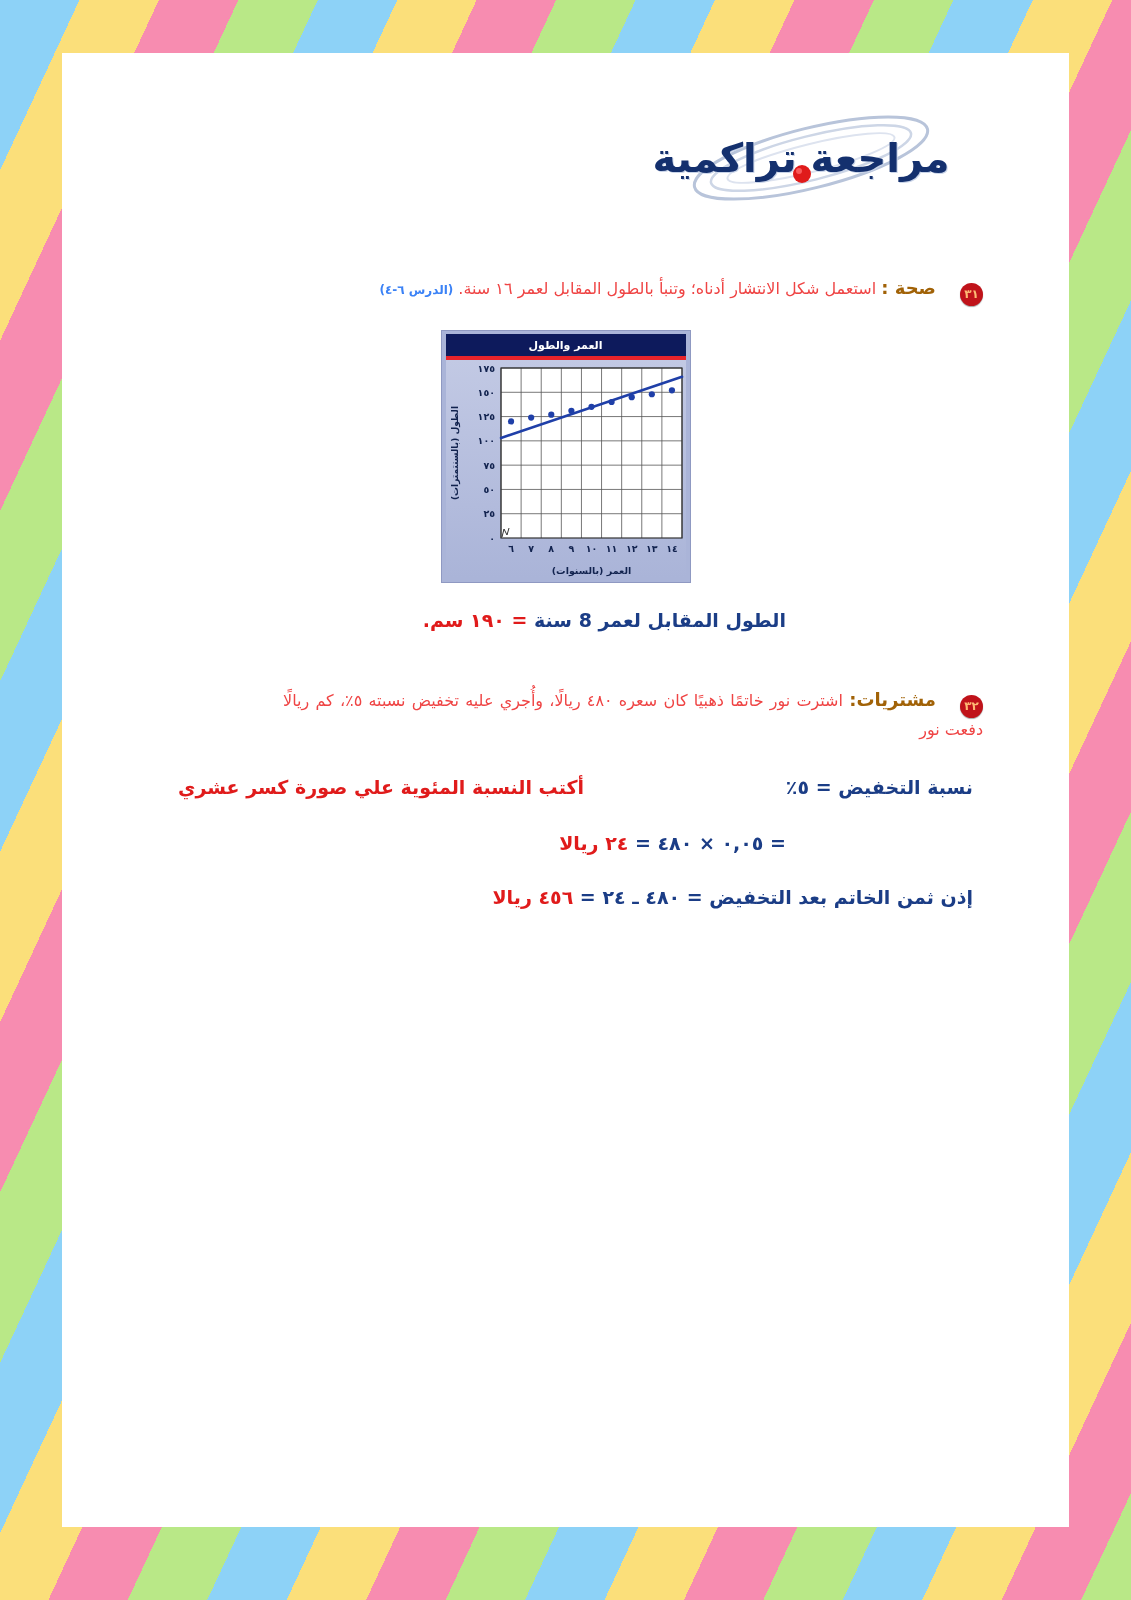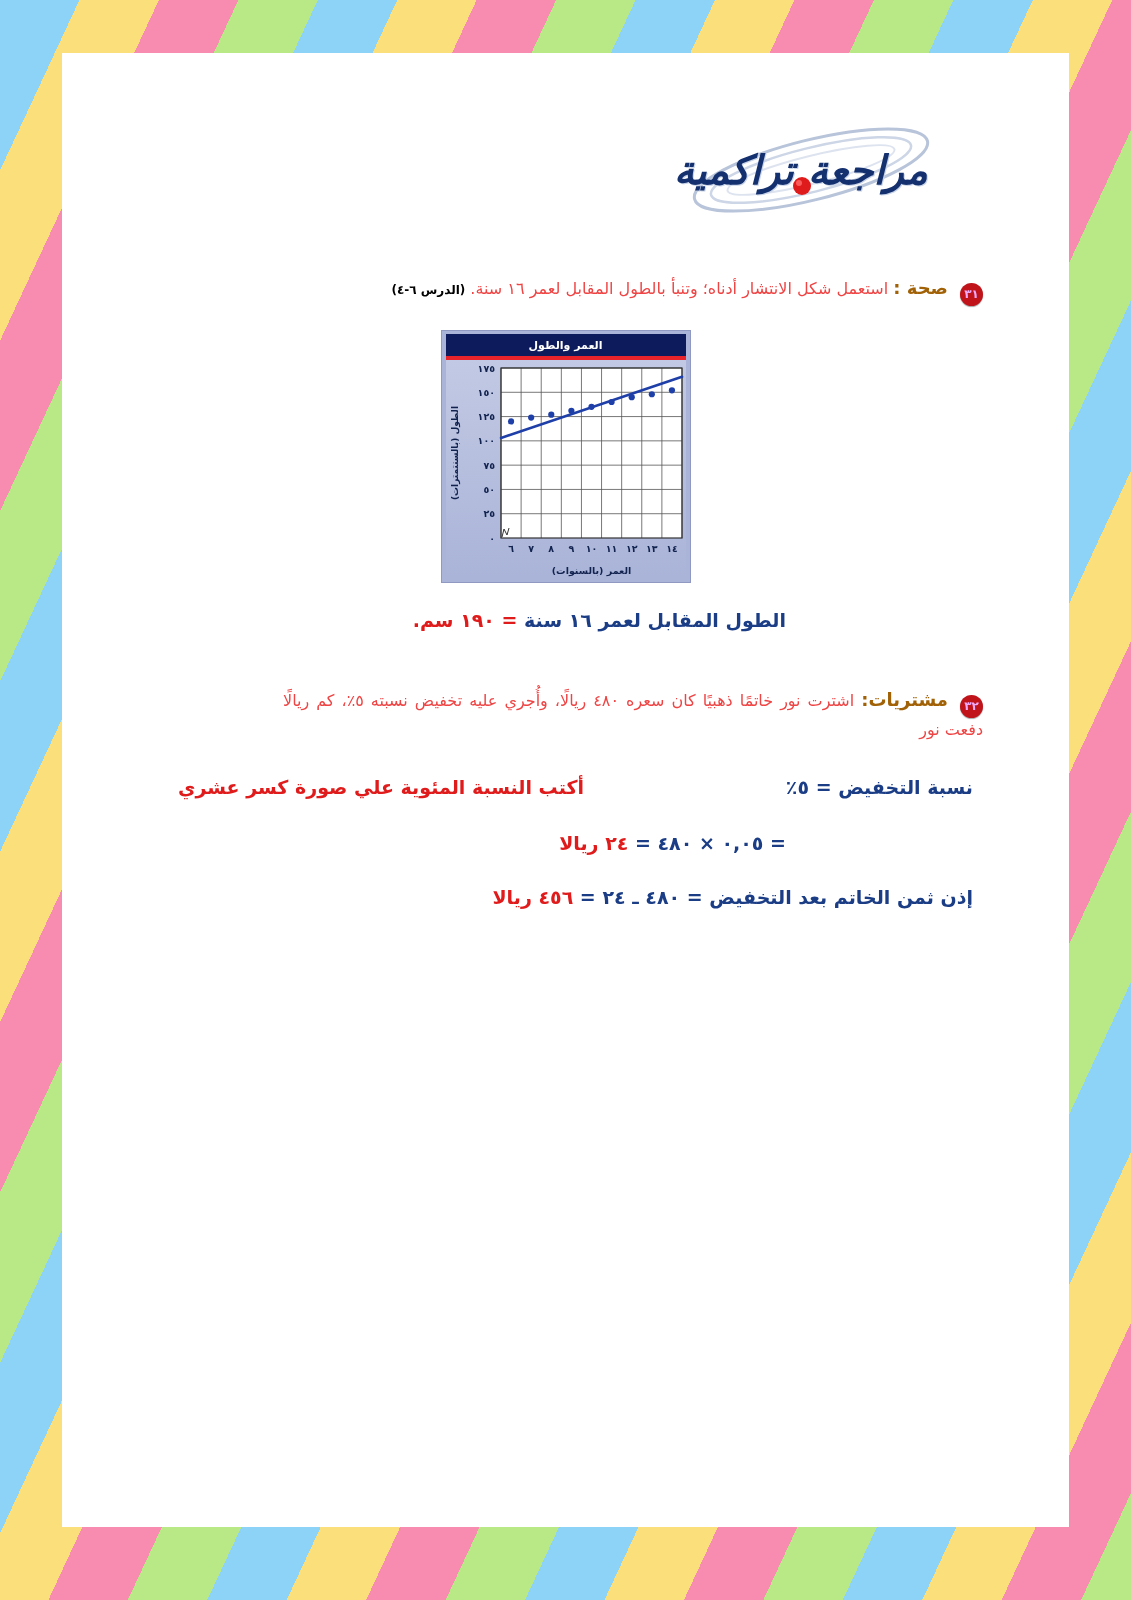--- a/index.html
+++ b/index.html
@@ -43,24 +43,23 @@
   #page-content {
     position: absolute;
     inset: 0;
     z-index: 2;
   }
 
   
   #header-banner {
     position: absolute;
     right: 135px;
-    top: 120px;
+    top: 108px;
     width: 390px;
     height: 100px;
-    font-style: italic;
   }
   #header-banner svg {
     position: absolute;
     inset: 0;
   }
   #header-title-text {
     position: absolute;
     inset: 0;
     display: flex;
     align-items: center;
@@ -84,41 +83,41 @@
   .prob-line {
     display: block;
     line-height: 1.55;
   }
   .badge {
     display: inline-block;
     width: 23px;
     height: 23px;
     border-radius: 50%;
     background: #c0131a;
-    color: #f0abfc;
+    color: #fdba74;
     font-size: 12px;
     font-weight: bold;
     text-align: center;
     line-height: 23px;
     vertical-align: -4px;
-    margin-left: 12px;
+    margin-left: 24px;
     box-shadow: 0 1px 1px rgba(0,0,0,.35);
   }
   .prob-cat {
     font-size: 18px;
     font-weight: bold;
     color: #a16207;
   }
   .prob-body {
     font-size: 16px;
     color: #ef4444;
   }
   .lesson-ref {
     font-size: 12px;
-    color: #000000;
+    color: #3b82f6;
     font-weight: bold;
   }
 
   #problem-31 { right: 148px; top: 274px; width: 700px; }
   #problem-32 { right: 148px; top: 686px; width: 700px; }
   #problem-32 .prob-line { text-align: justify; }
   #problem-32 .line2 { text-align: left; padding-left: 180px; }
 
   
   #figure-scatter {
@@ -261,21 +260,21 @@
           <text x="205.83333333333334" y="192" text-anchor="middle" font-size="9.5" font-weight="bold" font-family="&quot;DejaVu Sans&quot;, &quot;Liberation Sans&quot;, sans-serif" fill="#11224e">١٣</text>
           <text x="225.94444444444443" y="192" text-anchor="middle" font-size="9.5" font-weight="bold" font-family="&quot;DejaVu Sans&quot;, &quot;Liberation Sans&quot;, sans-serif" fill="#11224e">١٤</text>
           <path d="M 56 177 l 2 -8 l 3 6 l 2 -7" fill="none" stroke="#333333" stroke-width="1"></path>
           <text x="0" y="0" text-anchor="middle" font-size="9" font-weight="bold" font-family="&quot;DejaVu Sans&quot;, &quot;Liberation Sans&quot;, sans-serif" fill="#11224e" transform="translate(12,93) rotate(-90)" direction="rtl">الطول (بالسنتمترات)</text>
           <text x="145.5" y="214" text-anchor="middle" font-size="9.5" font-weight="bold" font-family="&quot;DejaVu Sans&quot;, &quot;Liberation Sans&quot;, sans-serif" fill="#11224e" direction="rtl">العمر (بالسنوات)</text>
         </svg>
     </div>
   </div>
 
   <div class="solution" id="solution-31">
-    <span>الطول المقابل لعمر ١٦ سنة </span><span class="sol-red">= ١٩٠ سم.</span>
+    <span>الطول المقابل لعمر 8 سنة </span><span class="sol-red">= ١٩٠ سم.</span>
   </div>
 
   <div class="problem" id="problem-32">
     <span class="prob-line line1">
       <span class="badge">٣٢</span><span class="prob-cat">مشتريات:</span><span class="prob-body"> اشترت نور خاتمًا ذهبيًا كان سعره ٤٨٠ ريالًا، وأُجري عليه تخفيض نسبته ٥٪، كم ريالًا دفعت نور</span>
     </span>
   </div>
 
   <div class="solution" id="solution-32-a">
     <span>نسبة التخفيض = ٥٪</span>

